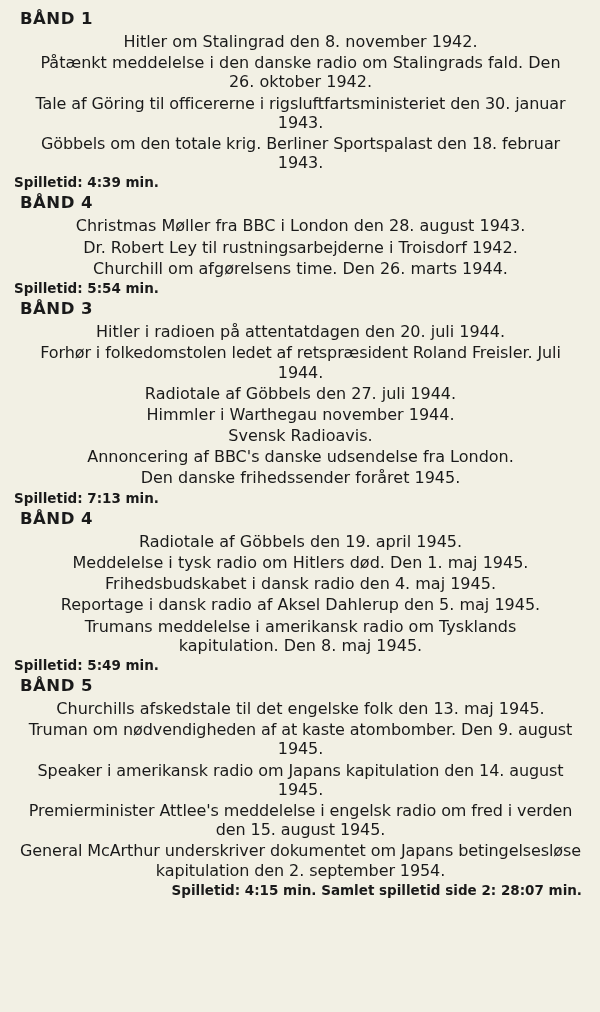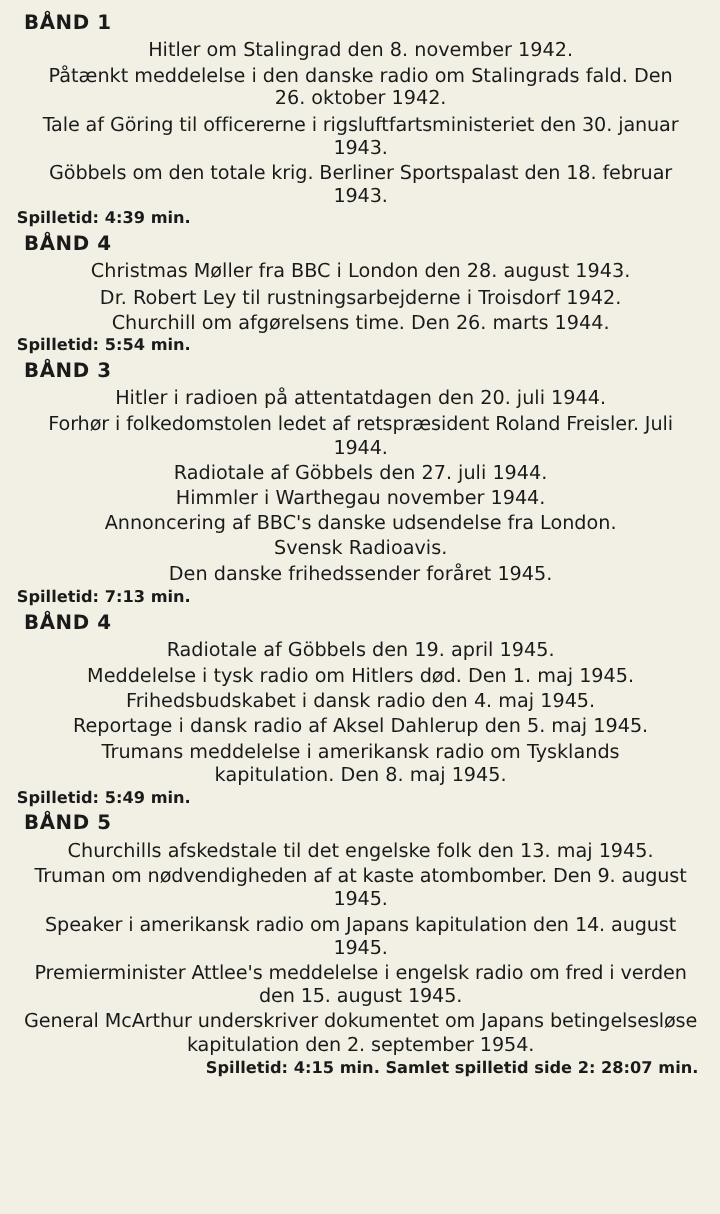--- a/index.html
+++ b/index.html
@@ -106,24 +106,24 @@
     <div class="entry tight">
       <span class="ln">Forhør i folkedomstolen ledet af retspræsident Roland Freisler. Juli 1944.</span>
     </div>
     <div class="entry">
       <span class="ln">Radiotale af Göbbels den 27. juli 1944.</span>
     </div>
     <div class="entry">
       <span class="ln">Himmler i Warthegau november 1944.</span>
     </div>
     <div class="entry">
-      <span class="ln">Annoncering af BBC's danske udsendelse fra London.</span>
+      <span class="ln">Svensk Radioavis.</span>
     </div>
     <div class="entry">
-      <span class="ln">Svensk Radioavis.</span>
+      <span class="ln">Annoncering af BBC's danske udsendelse fra London.</span>
     </div>
     <div class="entry">
       <span class="ln">Den danske frihedssender foråret 1945.</span>
     </div>
     <div class="playtime">Spilletid: 7:13 min.</div>
   </div>
 
   <div class="band">
     <div class="band-title">BÅND 4</div>
     <div class="entry">

